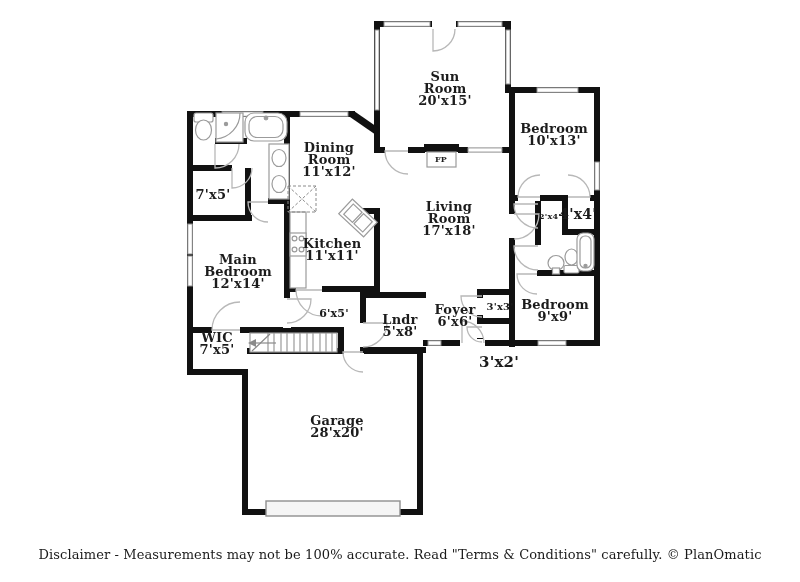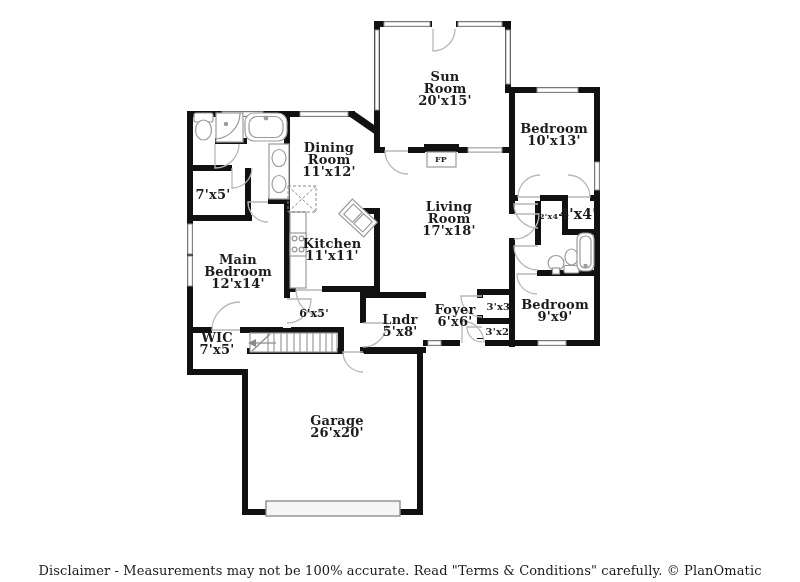--- a/index.html
+++ b/index.html
@@ -3,27 +3,27 @@
 <meta charset="utf-8">
 <style>
   html,body{margin:0;padding:0;background:#ffffff;}
   .stage{position:relative;width:800px;height:582px;background:#ffffff;overflow:hidden;
          font-family:"DejaVu Serif",serif;}
   .plan-svg{position:absolute;left:0;top:0;}
   .lbl{position:absolute;transform:translate(-50%,-50%);text-align:center;color:#1c1c1c;
        font-weight:700;font-size:13px;line-height:12px;letter-spacing:.2px;white-space:nowrap;}
   .lbl .ln{display:block;}
   .fs8{font-size:8px;line-height:8px;text-align:center;}
-  .fs9{font-size:10px;line-height:9px;}
+  .fs9{font-size:15px;line-height:9px;margin-top:31px;}
   .fs10{font-size:10px;line-height:10px;text-align:right;}
   .fs11{font-size:11px;line-height:11px;}
   .fs14{font-size:14px;line-height:13px;}
   .disclaimer{position:absolute;left:400px;top:554px;transform:translate(-50%,-50%);
        font-family:"DejaVu Serif",serif;font-size:13px;font-weight:400;color:#1a1a1a;
-       letter-spacing:.1px;white-space:nowrap;margin-top:16px;}
+       letter-spacing:.1px;white-space:nowrap;}
 </style>
 </head>
 <body>
 
 <div class="stage">
 
 <svg class="plan-svg" width="800" height="582" viewBox="0 0 800 582">
 
   <g fill="#111111">
     <rect x="187" y="111" width="168" height="6"></rect>
@@ -234,21 +234,21 @@
 
   <div class="lbl" style="left:213px;top:195px">
     <span class="ln">7'x5'</span>
   </div>
 
   <div class="lbl" style="left:217px;top:344px">
     <span class="ln">WIC</span>
     <span class="ln">7'x5'</span>
   </div>
 
-  <div class="lbl fs11" style="left:314px;top:313px">
+  <div class="lbl fs11" style="left:334px;top:313px">
     <span class="ln">6'x5'</span>
   </div>
 
   <div class="lbl" style="left:400px;top:326px">
     <span class="ln">Lndr</span>
     <span class="ln">5'x8'</span>
   </div>
 
   <div class="lbl" style="left:455px;top:316px">
     <span class="ln">Foyer</span>
@@ -271,21 +271,21 @@
     <span class="ln">4'x4'</span>
   </div>
 
   <div class="lbl" style="left:555px;top:311px">
     <span class="ln">Bedroom</span>
     <span class="ln">9'x9'</span>
   </div>
 
   <div class="lbl" style="left:337px;top:427px">
     <span class="ln">Garage</span>
-    <span class="ln">26'x20'</span>
+    <span class="ln">28'x20'</span>
   </div>
 
   <div class="lbl fs8" style="left:441px;top:159px">
     <span class="ln">FP</span>
   </div>
 
   <div class="disclaimer">Disclaimer - Measurements may not be 100% accurate. Read "Terms &amp; Conditions" carefully. © PlanOmatic</div>
 
 </div>
 

